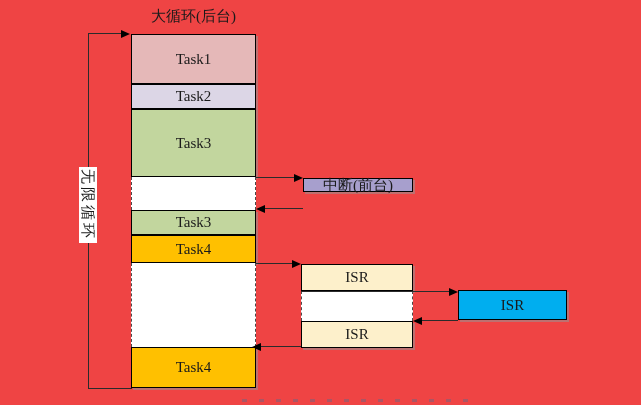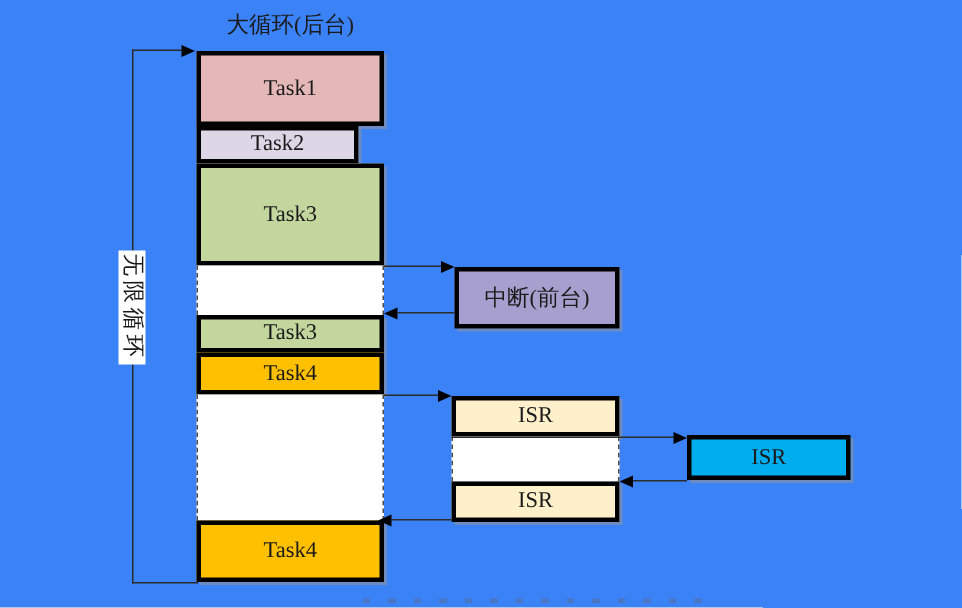--- a/index.html
+++ b/index.html
@@ -1,21 +1,21 @@
 <!DOCTYPE html>
 <html><head>
 <meta charset="utf-8">
 <style>
   html,body{margin:0;padding:0;background:#ffffff;}
   #stage{
-    position:relative;width:641px;height:405px;background:#3b82f6;overflow:hidden;
+    position:relative;width:641px;height:405px;background:#ef4444;overflow:hidden;
     font-family:"Liberation Serif","DejaVu Serif",serif;color:#1a1a1a;
   }
   .box{
-    position:absolute;box-sizing:border-box;border:3px solid #000000;
+    position:absolute;box-sizing:border-box;border:1px solid #000000;
     display:flex;align-items:center;justify-content:center;
     font-size:15px;box-shadow:2px 2px 0 rgba(150,150,150,.55);
   }
   .gap{
     position:absolute;box-sizing:border-box;background:#ffffff;
     border-left:1px dashed #4a4a4a;border-right:1px dashed #4a4a4a;
   }
   .line{position:absolute;background:#2b2b2b;}
   .ah-r{position:absolute;width:0;height:0;border-top:4px solid transparent;border-bottom:4px solid transparent;border-left:9px solid #000;}
   .ah-l{position:absolute;width:0;height:0;border-top:4px solid transparent;border-bottom:4px solid transparent;border-right:9px solid #000;}
@@ -39,39 +39,39 @@
 
   <div class="line" style="left:88px;top:33px;width:1px;height:356px;"></div>
   <div class="line" style="left:88px;top:33px;width:34px;height:1px;"></div>
   <div class="ah-r" style="left:121px;top:30px;"></div>
   <div class="line" style="left:88px;top:388px;width:44px;height:1px;"></div>
   <div id="loop-label">无限循环</div>
 
   <div class="box" style="left: 131px; top: 34px; width: 125px; height: 50px; background-color: rgb(229, 184, 184);">
     <span>Task1</span>
   </div>
-  <div class="box" style="left: 131px; top: 84px; width: 108px; height: 25px; background-color: rgb(220, 214, 230); text-align: right;">
+  <div class="box" style="left: 131px; top: 84px; width: 125px; height: 25px; background-color: rgb(220, 214, 230); text-align: right;">
     <span>Task2</span>
   </div>
   <div class="box" style="left: 131px; top: 109px; width: 125px; height: 68px; background-color: rgb(194, 214, 158);">
     <span>Task3</span>
   </div>
   <div class="gap" style="left:131px;top:177px;width:125px;height:33px;"></div>
   <div class="box" style="left: 131px; top: 210px; width: 125px; height: 25px; background-color: rgb(194, 214, 158);">
     <span>Task3</span>
   </div>
   <div class="box" style="left: 131px; top: 235px; width: 125px; height: 28px; background-color: rgb(255, 192, 0);">
     <span>Task4</span>
   </div>
   <div class="gap" style="left:131px;top:263px;width:125px;height:84px;"></div>
   <div class="box" style="left: 131px; top: 347px; width: 125px; height: 41px; background-color: rgb(255, 192, 0);">
     <span>Task4</span>
   </div>
 
-  <div class="box" style="left: 303px; top: 178px; width: 110px; height: 41px; background-color: rgb(167, 159, 205);">
+  <div class="box" style="left: 303px; top: 178px; width: 110px; height: 14px; background-color: rgb(167, 159, 205);">
     <span>中断(前台)</span>
   </div>
 
   <div class="line" style="left:256px;top:177px;width:40px;height:1px;"></div>
   <div class="ah-r" style="left:294px;top:174px;"></div>
   <div class="line" style="left:265px;top:208px;width:38px;height:1px;"></div>
   <div class="ah-l" style="left:256px;top:205px;"></div>
 
   <div class="box" style="left: 301px; top: 264px; width: 112px; height: 27px; background-color: rgb(253, 240, 203);">
     <span>ISR</span>

